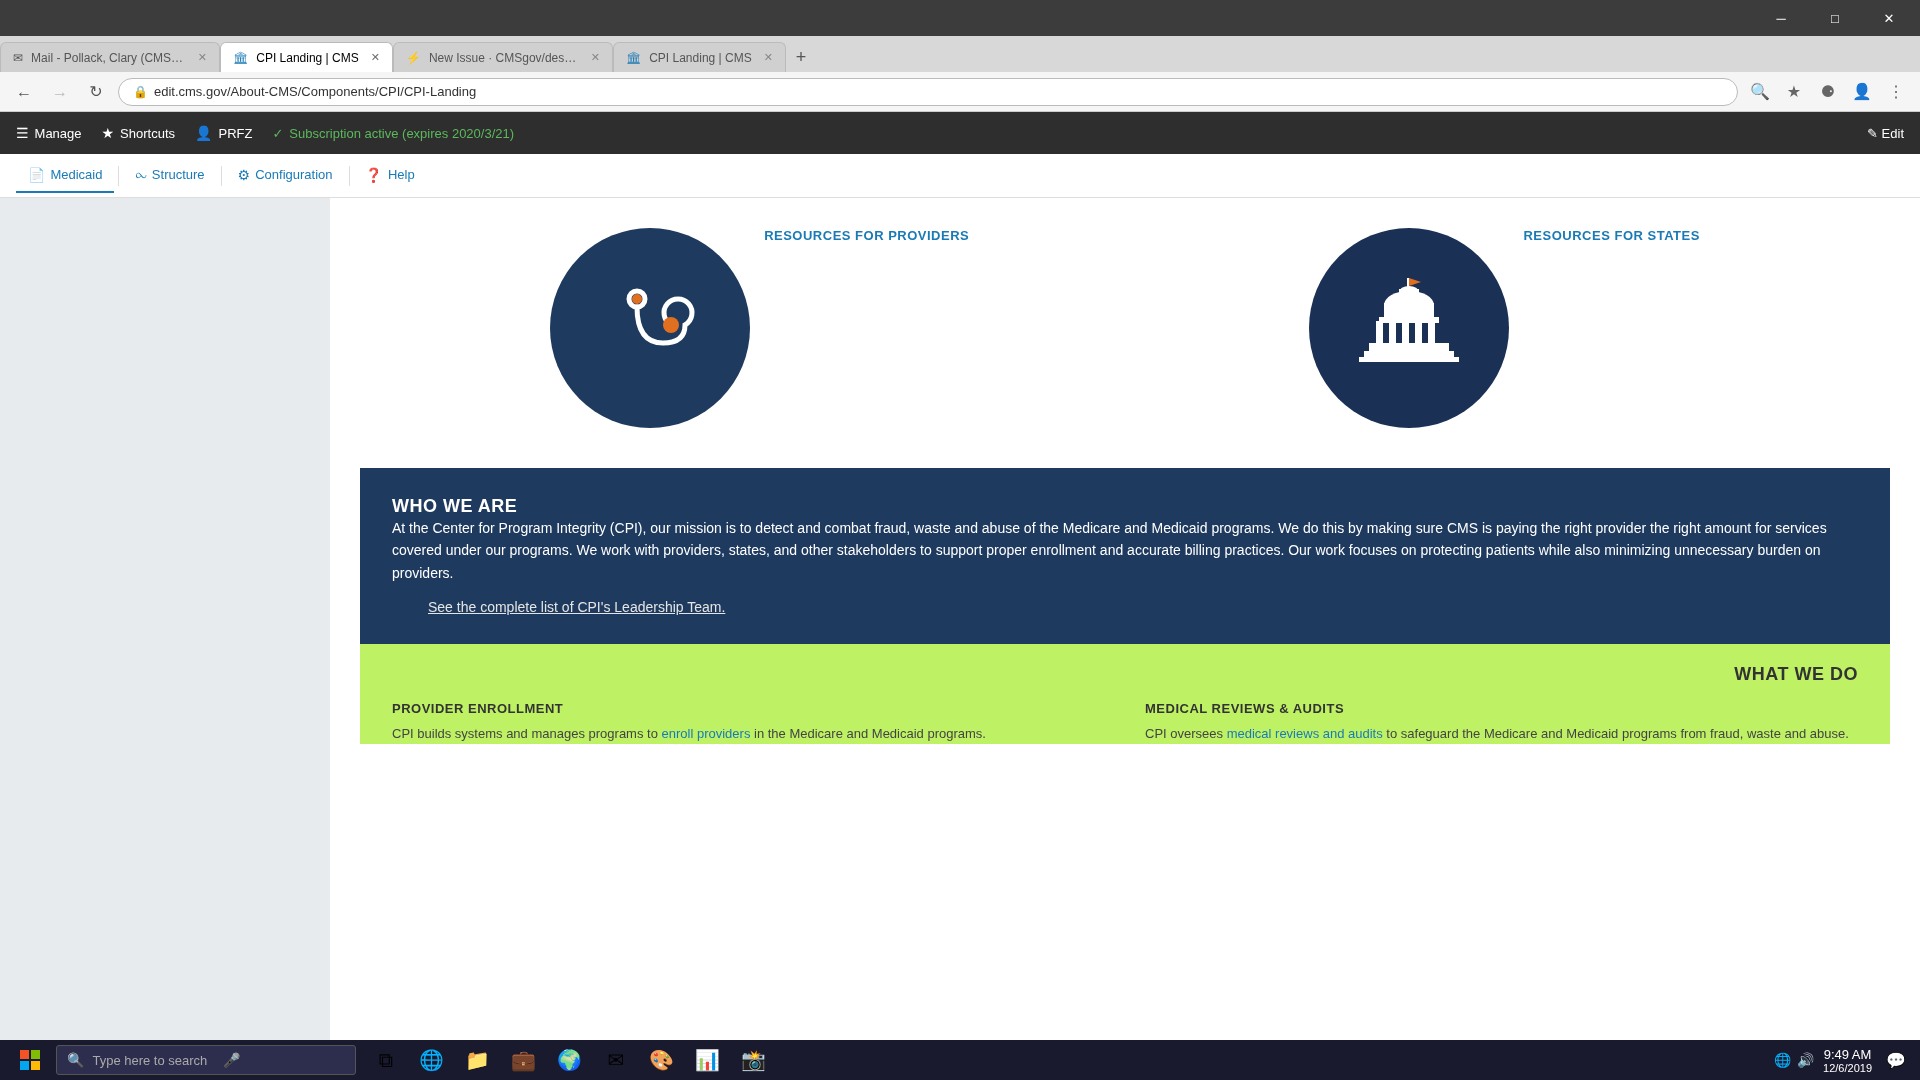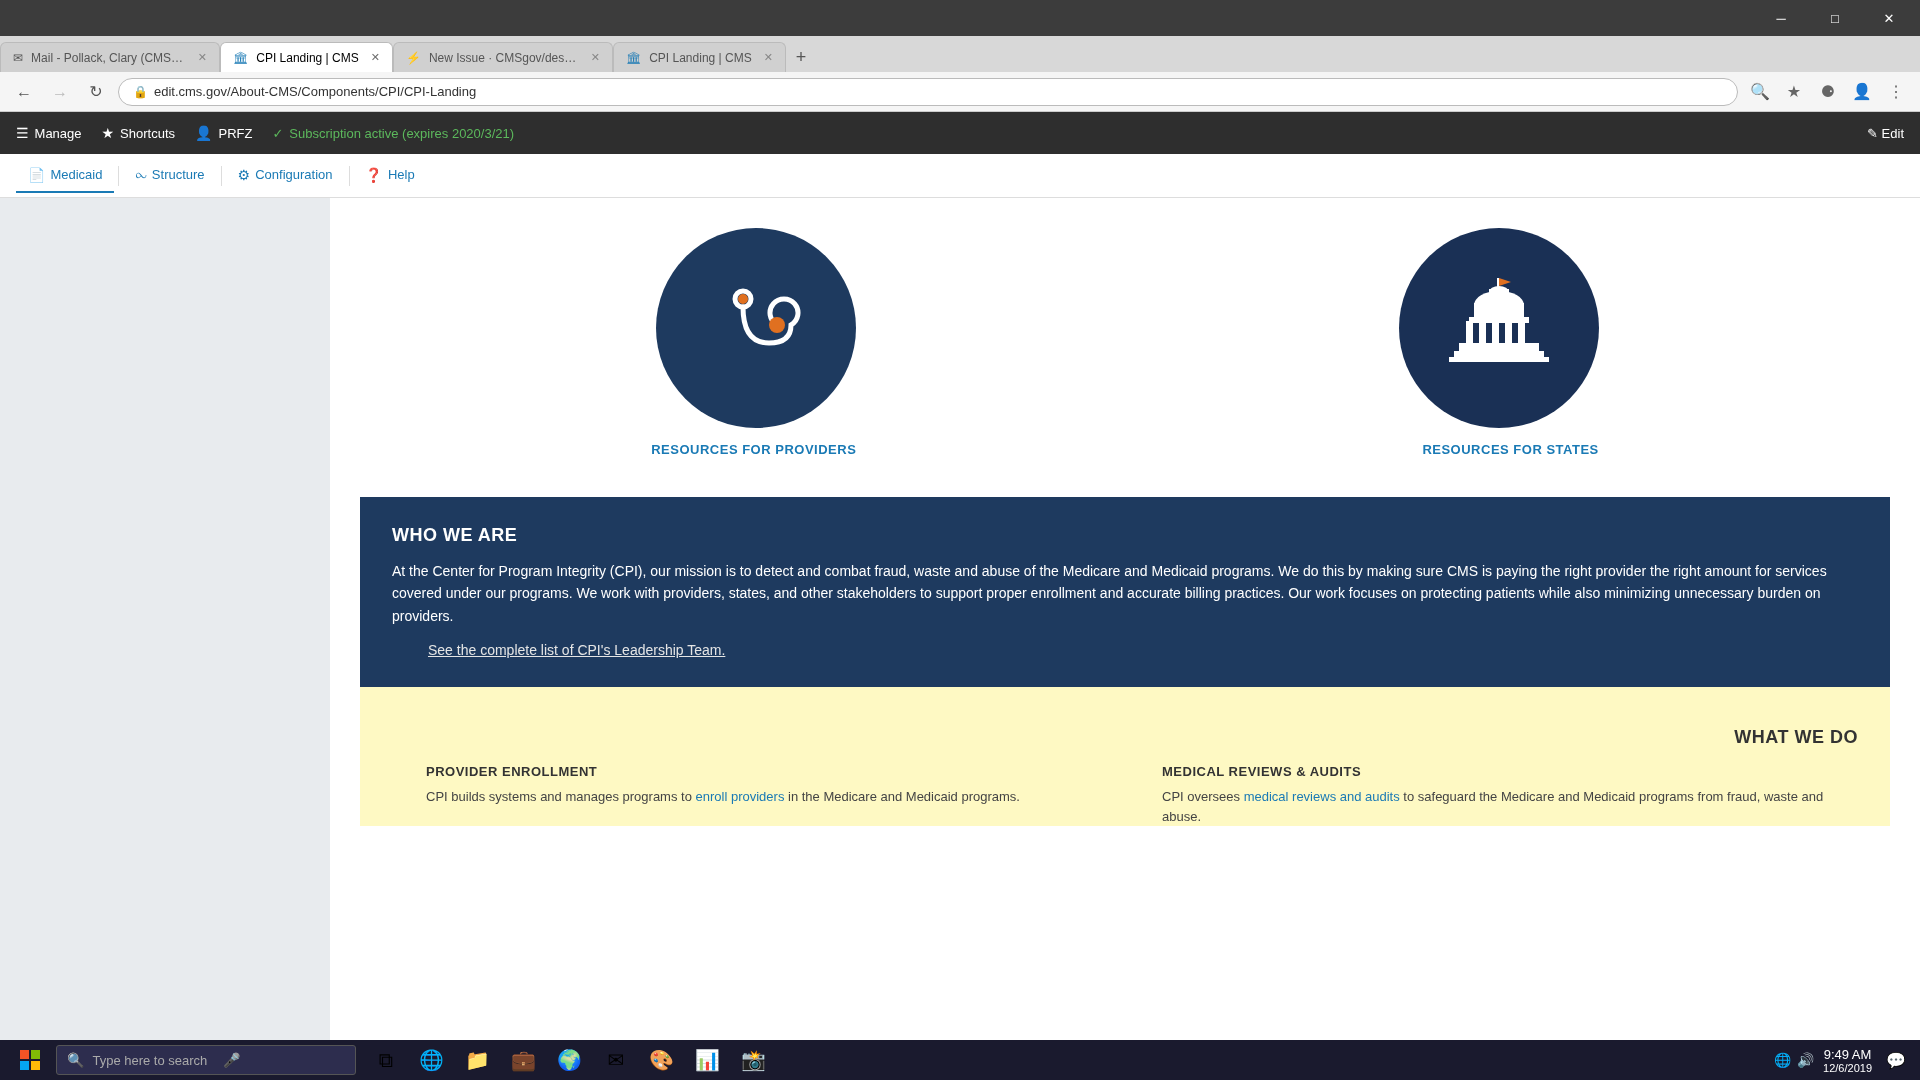--- a/index.html
+++ b/index.html
@@ -151,22 +151,21 @@
     
     .icons-row {
       display: flex;
       justify-content: space-around;
       align-items: flex-start;
       margin-bottom: 30px;
       padding: 10px 20px;
     }
     .icon-card {
       display: flex;
-      flex-direction: column;
-      align-items: flex-end;
+      align-items: flex-start;
       gap: 14px;
       cursor: pointer;
     }
     .icon-circle {
       width: 200px;
       height: 200px;
       border-radius: 50%;
       background: #1e3a5f;
       display: flex;
       align-items: center;
@@ -187,53 +186,51 @@
     
     .who-we-are {
       background: #1e3a5f;
       color: #fff;
       padding: 28px 32px;
       margin-bottom: 0;
     }
     .who-we-are h2 {
       font-size: 18px;
       font-weight: bold;
-      margin-bottom: 14px;
       letter-spacing: 0.5px;
     }
     .who-we-are p {
       font-size: 14px;
       line-height: 1.6;
       margin-bottom: 14px;
     }
     .who-we-are a {
       color: #e5e5e5;
       font-size: 14px;
       text-decoration: underline;
       cursor: pointer;
       margin-left: 36px;
     }
 
     
     .what-we-do {
-      padding: 40px 32px 0;
-      background: #fef9c3;
+      padding: 20px 32px 0;
+      background: #bef264;
     }
     .what-we-do-title {
       text-align: right;
       font-size: 18px;
       font-weight: bold;
       color: #333;
       margin-bottom: 16px;
       letter-spacing: 0.5px;
     }
     .services-row {
       display: flex;
       gap: 40px;
-      margin-left: 34px;
     }
     .service-col { flex: 1; }
     .service-col h3 {
       font-size: 13px;
       font-weight: bold;
       color: #333;
       letter-spacing: 0.5px;
       margin-bottom: 8px;
     }
     .service-col p {

